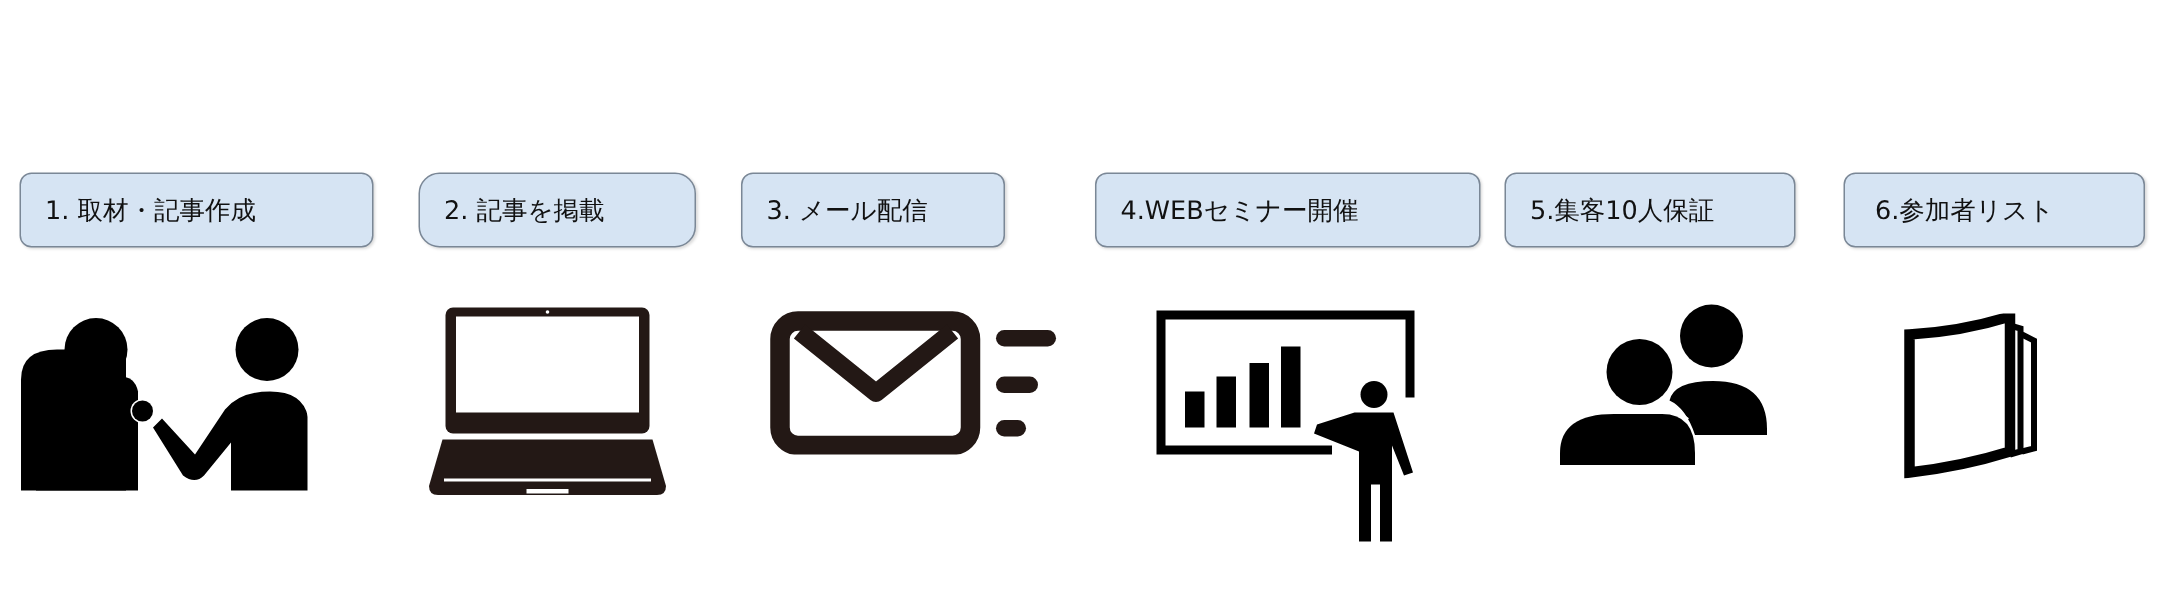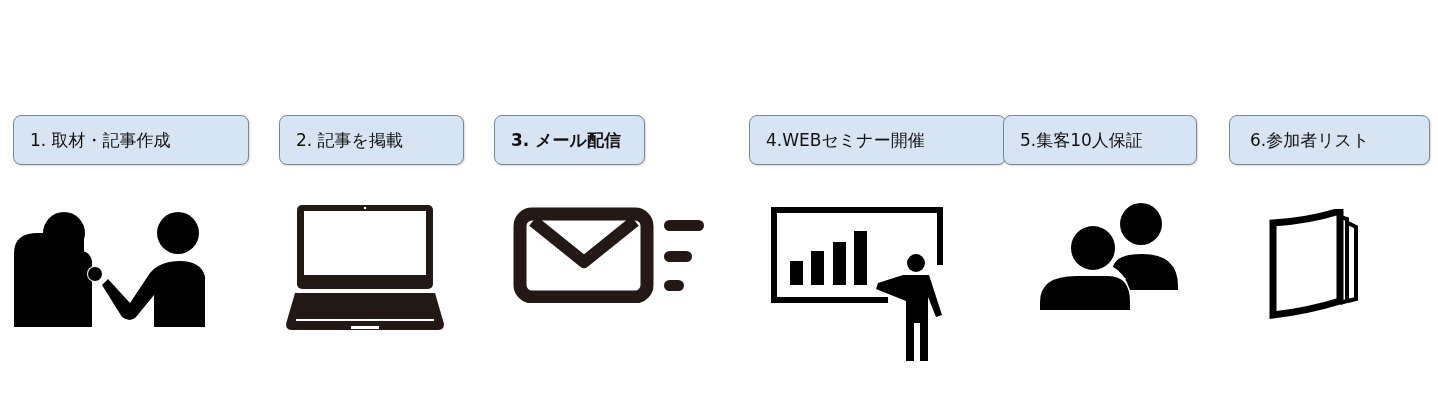--- a/index.html
+++ b/index.html
@@ -19,27 +19,27 @@
   }
   .icon { position: absolute; }
   .icon svg { display: block; width: 100%; height: 100%; }
 </style>
 </head>
 <body>
 
 <div class="step-label" style="left:13px; width:236px;text-align:center;">
   <span>1. 取材・記事作成</span>
 </div>
-<div class="step-label" style="left:279px; width:185px;">
+<div class="step-label" style="left:279px; width:185px;border-radius:14px;">
   <span>2. 記事を掲載</span>
 </div>
-<div class="step-label" style="left:494px; width:151px;font-weight:bold;">
+<div class="step-label" style="left:494px; width:176px;">
   <span>3. メール配信</span>
 </div>
-<div class="step-label" style="left:730px; width:257px;margin-left:19px;">
+<div class="step-label" style="left:730px; width:257px;">
   <span>4.WEBセミナー開催</span>
 </div>
 <div class="step-label" style="left:1003px; width:194px;">
   <span>5.集客10人保証</span>
 </div>
 <div class="step-label" style="left:1229px; width:201px;padding-left:20px;">
   <span>6.参加者リスト</span>
 </div>
 
 <div class="icon" style="left:10px; width:195px; top:205px; height:125px;">

